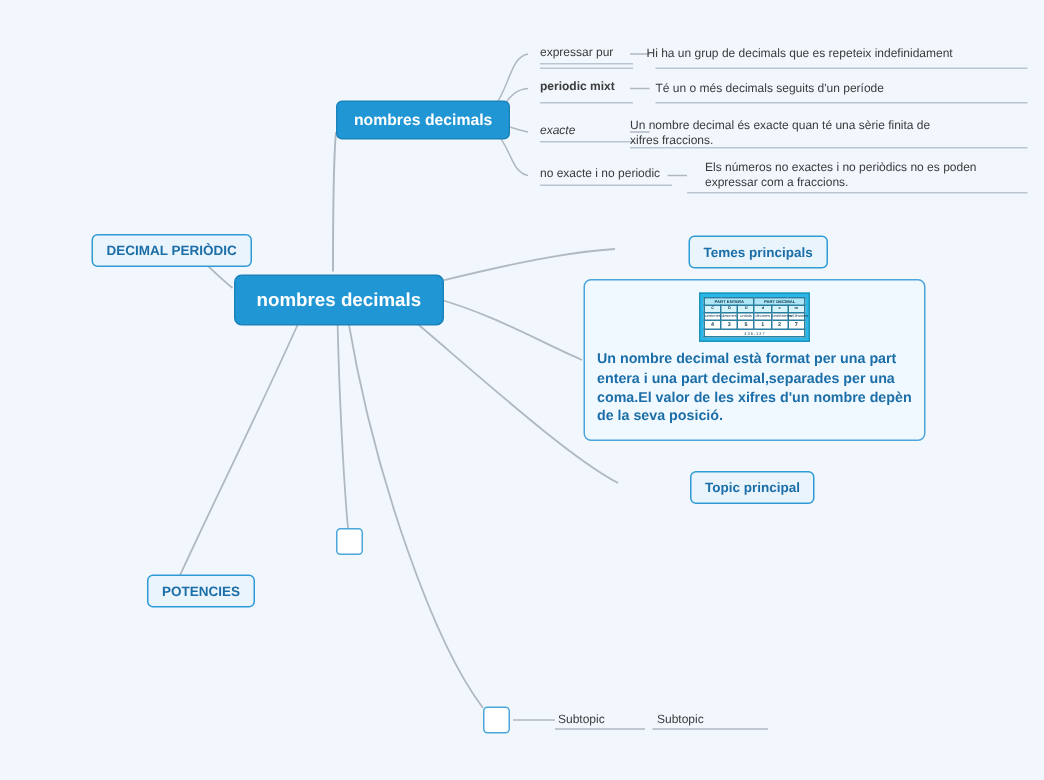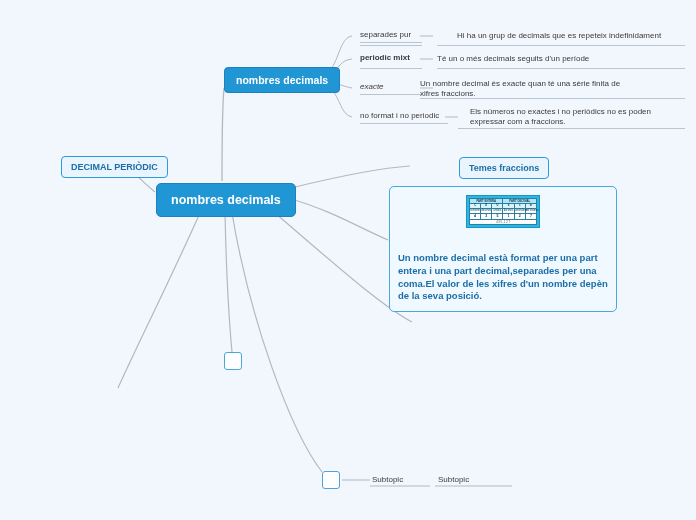--- a/index.html
+++ b/index.html
@@ -96,21 +96,21 @@
   
   .card {
     background: #f0f9ff;
     border: 1px solid #4aa6dc;
     border-radius: 5px;
     padding: 8px;
     width: 228px;
     box-sizing: border-box;
   }
   .card-text {
-    margin-top: 24px;
+    margin-top: 6px;
     font-size: 9.5px;
     font-weight: bold;
     color: #1b6ea8;
     line-height: 1.32;
   }
   .thumb {
     width: 74px;
     margin: 0 auto;
     display: block;
   }
@@ -193,41 +193,43 @@
 
     <path d="M 342 480 L 370 480" stroke="#b0b9c2" stroke-width="1" fill="none"></path>
     <path d="M 370 486 L 430 486" stroke="#b0b9c2" stroke-width="1" fill="none"></path>
     <path d="M 435 486 L 512 486" stroke="#b0b9c2" stroke-width="1" fill="none"></path>
   </svg>
 
   <div class="node central" style="left:156px; top:183px;">nombres decimals</div>
 
   <div class="node filled" style="left:224px; top:67px;">nombres decimals</div>
 
-  <div class="node underlined" style="left:360px; top:30px; width:62px;">separades pur</div>
-  <div class="node plain" style="left:457px; top:31px; width:216px;">Hi ha un grup de decimals que es repeteix indefinidament</div>
+  <div class="node underlined" style="left:360px; top:30px; width:62px;">expressar pur</div>
+  <div class="node plain" style="left:431px; top:31px; width:216px;">Hi ha un grup de decimals que es repeteix indefinidament</div>
   <div class="node underlined" style="left:360px; top:53px; width:62px; border-bottom:none;font-weight:bold;">periodic mixt</div>
   <div class="node plain" style="left:437px; top:54px; width:200px;">Té un o més decimals seguits d'un període</div>
 
   <div class="node underlined" style="left:360px; top:82px; width:62px;font-style:italic;">exacte</div>
   <div class="node plain wrap" style="left:420px; top:79px; width:215px;">Un nombre decimal és exacte quan té una sèrie finita de xifres fraccions.</div>
 
-  <div class="node underlined" style="left:360px; top:111px; width:88px;">no format i no periodic</div>
+  <div class="node underlined" style="left:360px; top:111px; width:88px;">no exacte i no periodic</div>
   <div class="node plain wrap" style="left:470px; top:107px; width:215px;">Els números no exactes i no periòdics no es poden expressar com a fraccions.</div>
 
   <div style="position:absolute; left:360px; top:45px; width:62px; height:1px; background:#b9c6d2;"></div>
   <div style="position:absolute; left:360px; top:68px; width:62px; height:1px; background:#b9c6d2;"></div>
   <div style="position:absolute; left:437px; top:45px; width:248px; height:1px; background:#b9c6d2;"></div>
   <div style="position:absolute; left:437px; top:68px; width:248px; height:1px; background:#b9c6d2;"></div>
   <div style="position:absolute; left:420px; top:98px; width:265px; height:1px; background:#b9c6d2;"></div>
   <div style="position:absolute; left:458px; top:128px; width:227px; height:1px; background:#b9c6d2;"></div>
 
   <div class="node outlined" style="left:13px; top:156px;">DECIMAL PERIÒDIC</div>
-
-  <div class="node outlined" style="left:411px; top:157px;">Temes fraccions</div>
+  <div class="node outlined" style="left:50px; top:383px;">POTENCIES</div>
+
+  <div class="node outlined" style="left:411px; top:157px;">Temes principals</div>
+  <div class="node outlined" style="left:412px; top:314px;">Topic principal</div>
 
   <div class="node card" style="left:389px; top:186px;">
     <div class="thumb">
       <div class="thumb-inner">
         <table class="mini">
           <tbody>
               <tr>
             <td class="grp" colspan="3">PART ENTERA</td>
             <td class="grp" colspan="3">PART DECIMAL</td>
           </tr>

